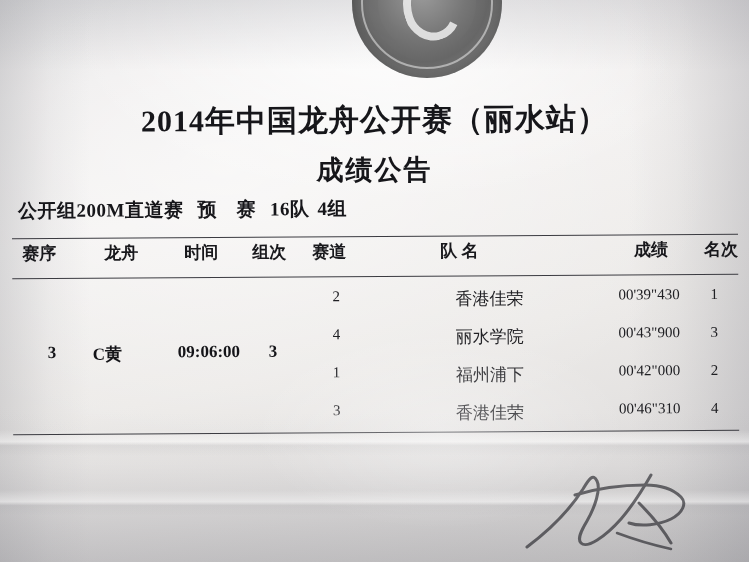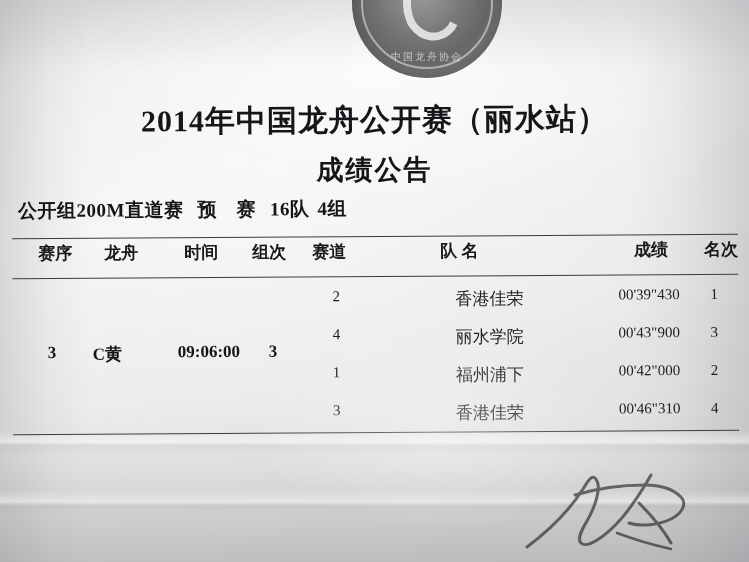--- a/index.html
+++ b/index.html
@@ -254,38 +254,37 @@
 
   <div class="logo-wrap">
     <div class="logo-disc"></div>
     <div class="logo-ring"></div>
     <div class="logo-inner"></div>
     <div class="logo-swoosh"></div>
     <div class="logo-arc-text">
 
       <span style="transform:rotate(58deg)">FEDERATION</span>
     </div>
-    <div class="logo-cn-text">中国龙舟协会</div>
   </div>
 
   <div class="doc">
 
     <div class="title-main">2014年中国龙舟公开赛（丽水站）</div>
     <div class="title-sub">成绩公告</div>
 
     <div class="subtitle-line">
       <span>公开组200M直道赛</span><span class="sp"></span><span>预　赛</span><span class="sp"></span><span>16队</span><span class="sp" style="width:8px"></span><span>4组</span>
     </div>
 
     <div class="table-area">
 
       <div class="rule" style="top:0px"></div>
 
       <div class="hdr">
-        <span style="left:26px">赛序</span>
+        <span style="left:10px">赛序</span>
         <span style="left:92px">龙舟</span>
         <span style="left:172px">时间</span>
         <span style="left:240px">组次</span>
         <span style="left:300px">赛道</span>
         <span style="left:428px">队  名</span>
         <span style="left:622px">成绩</span>
         <span style="left:692px">名次</span>
       </div>
 
       <div class="rule" style="top:40px"></div>

